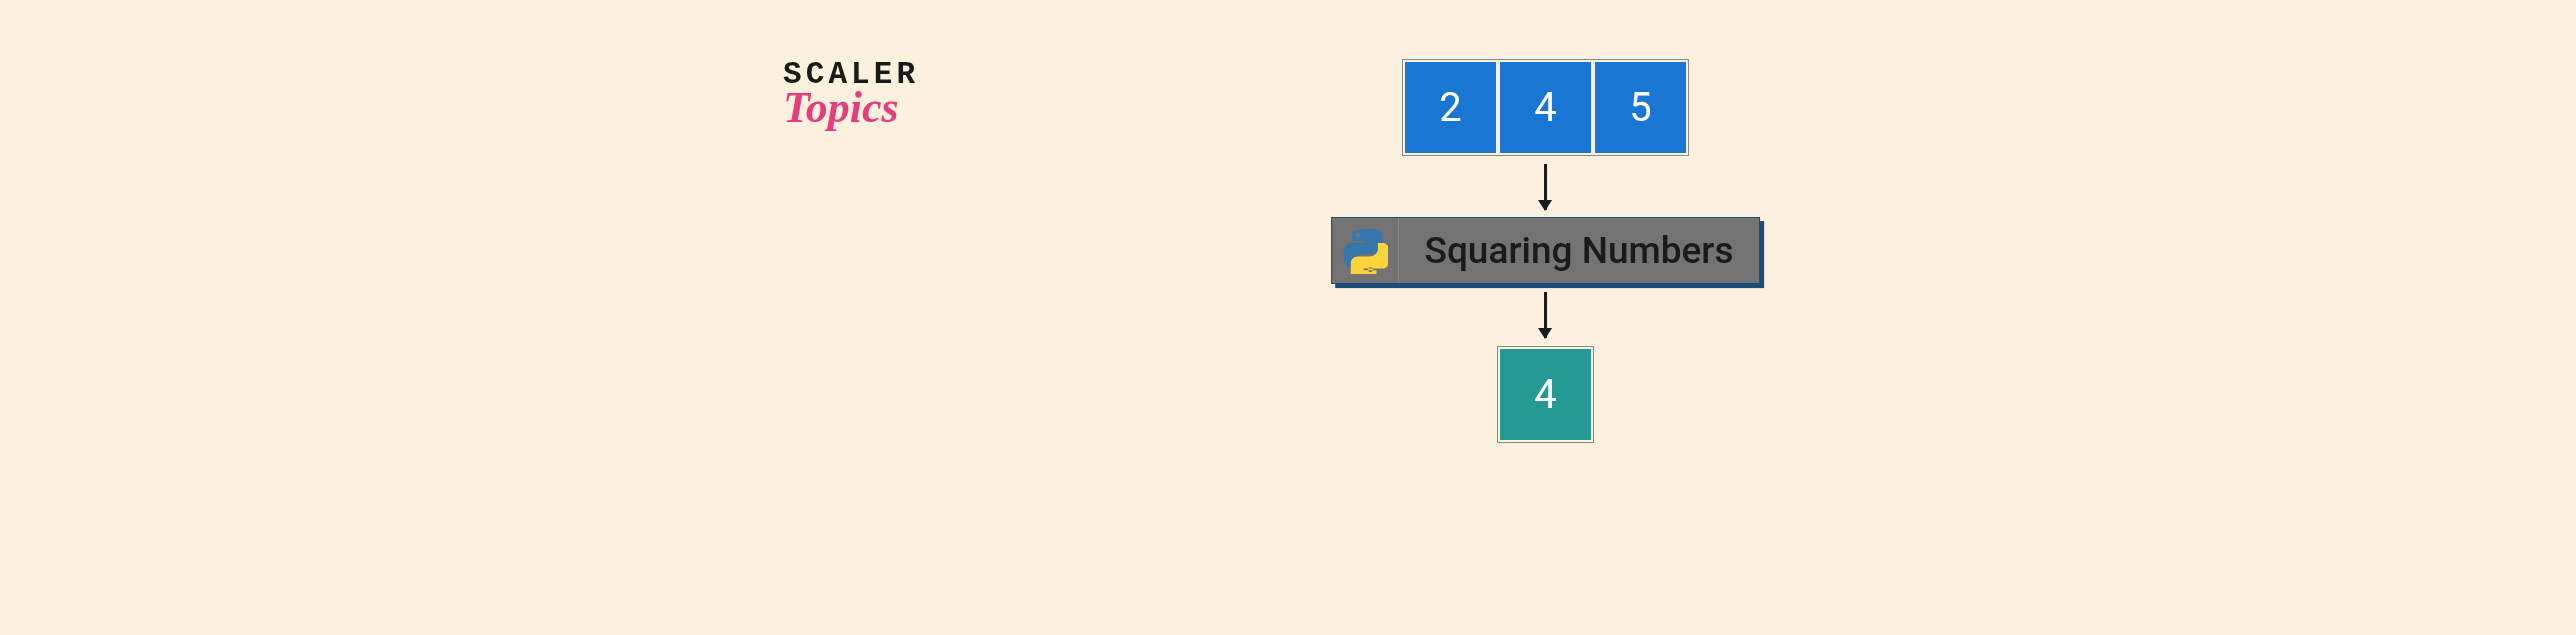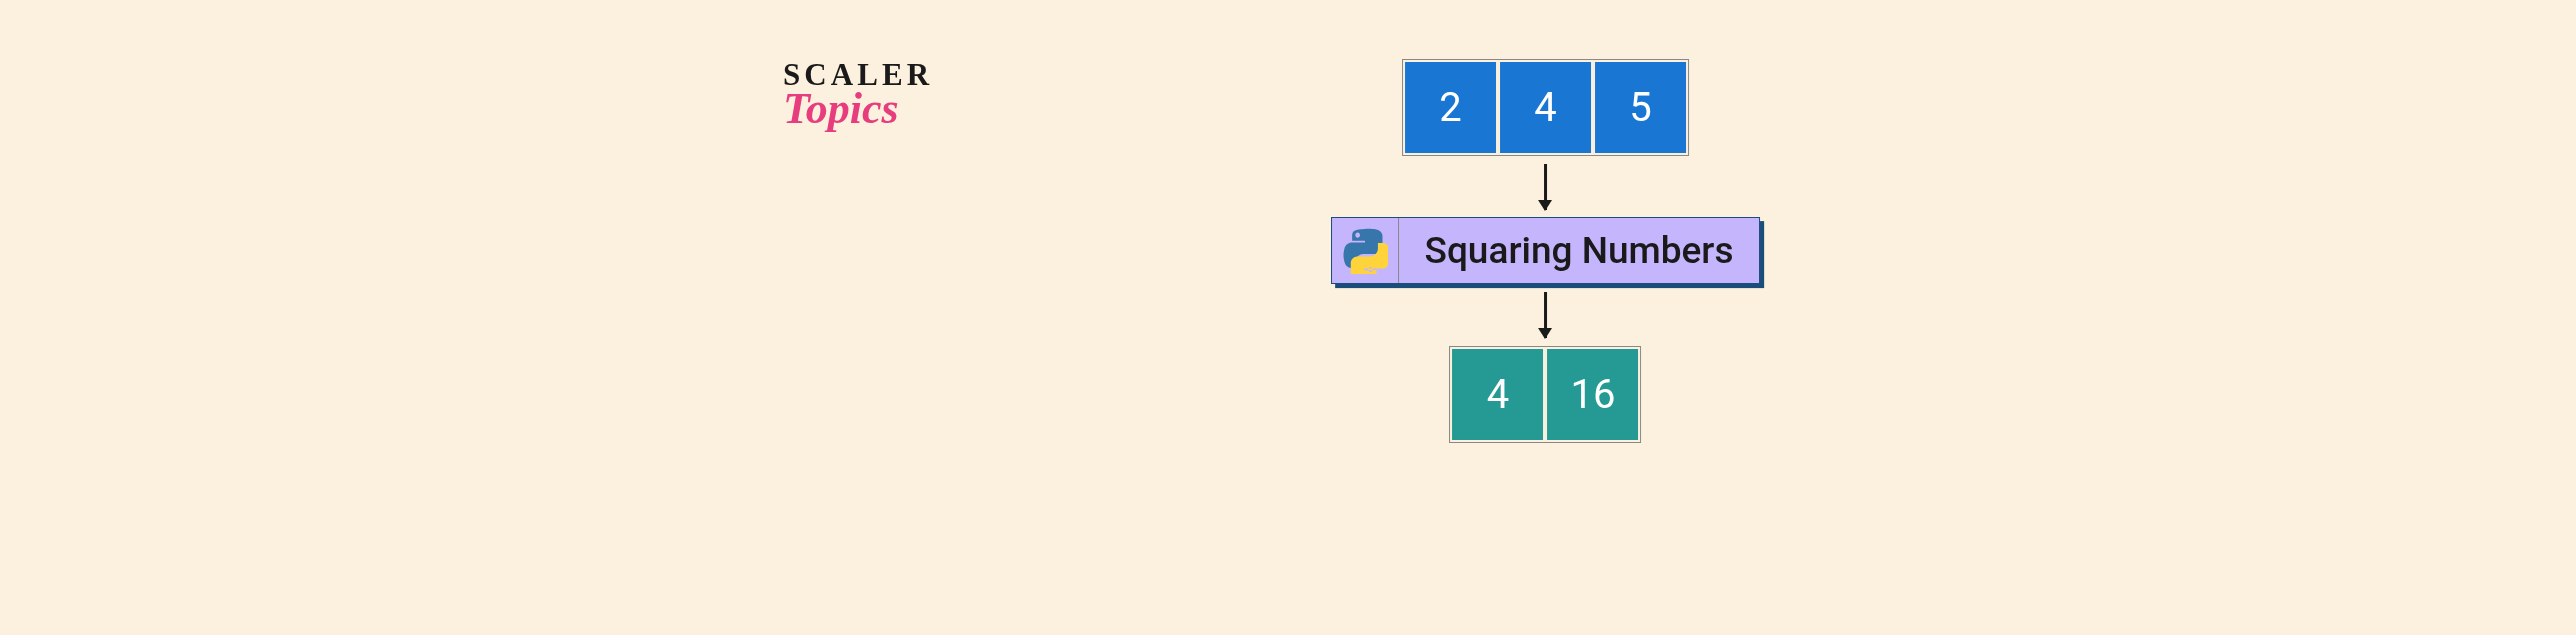--- a/index.html
+++ b/index.html
@@ -17,21 +17,21 @@
     .logo {
       position: absolute;
       left: 783px;
       top: 57px;
     }
     .logo-scaler {
       font-weight: 900;
       font-size: 31px;
       letter-spacing: 4.1px;
       color: #1a1a1a;
-      font-family: Liberation Serif, serif;
+      font-family: Liberation Mono, monospace;
     }
     .logo-topics {
       font-family: 'Brush Script MT', cursive;
       font-size: 44px;
       color: #e73c7e;
       font-style: italic;
       margin-top: -10.3px;
       font-weight: bold;
     }
     .diagram {
@@ -78,21 +78,21 @@
       bottom: -1px;
       left: 50%;
       transform: translateX(-50%);
       border-left: 7.2px solid transparent;
       border-right: 7.2px solid transparent;
       border-top: 11.3px solid #1a1a1a;
     }
     .squaring-box {
       display: flex;
       align-items: stretch;
-      background: #c4b5fd;
+      background: #737373;
       border: 1.5px solid #1a4d7a;
       box-shadow: 4.1px 4.1px 0 #1a4d7a;
       height: 67px;
     }
     .python-icon-cell {
       width: 67px;
       display: flex;
       align-items: center;
       justify-content: center;
       border-right: 1.5px solid #888;
@@ -136,17 +136,16 @@
         <path fill="#ffd43b" d="M78 32v12.5c0 9.5-8 17.5-17 17.5H33c-7.5 0-14 6.5-14 14v26c0 7.5 6.5 12 14 14 9 2.5 17.5 3 28 0 7-2 14-6 14-14v-10H47v-4h42c8 0 11-5.5 14-14 3-9 2.5-17.5 0-27-2-7-6-14.5-14-14.5h-11zM62 85c3 0 5 2.5 5 5.5s-2 5.5-5 5.5-5-2.5-5-5.5 2-5.5 5-5.5z"></path>
       </svg>
     </div>
     <div class="squaring-label">Squaring Numbers</div>
   </div>
 
   <div class="arrow"></div>
 
   <div class="box-row">
     <div class="num-box teal-box">4</div>
-    <div class="num-box teal-box">16</div>
   </div>
 
 </div>
 
 
 </body></html>

